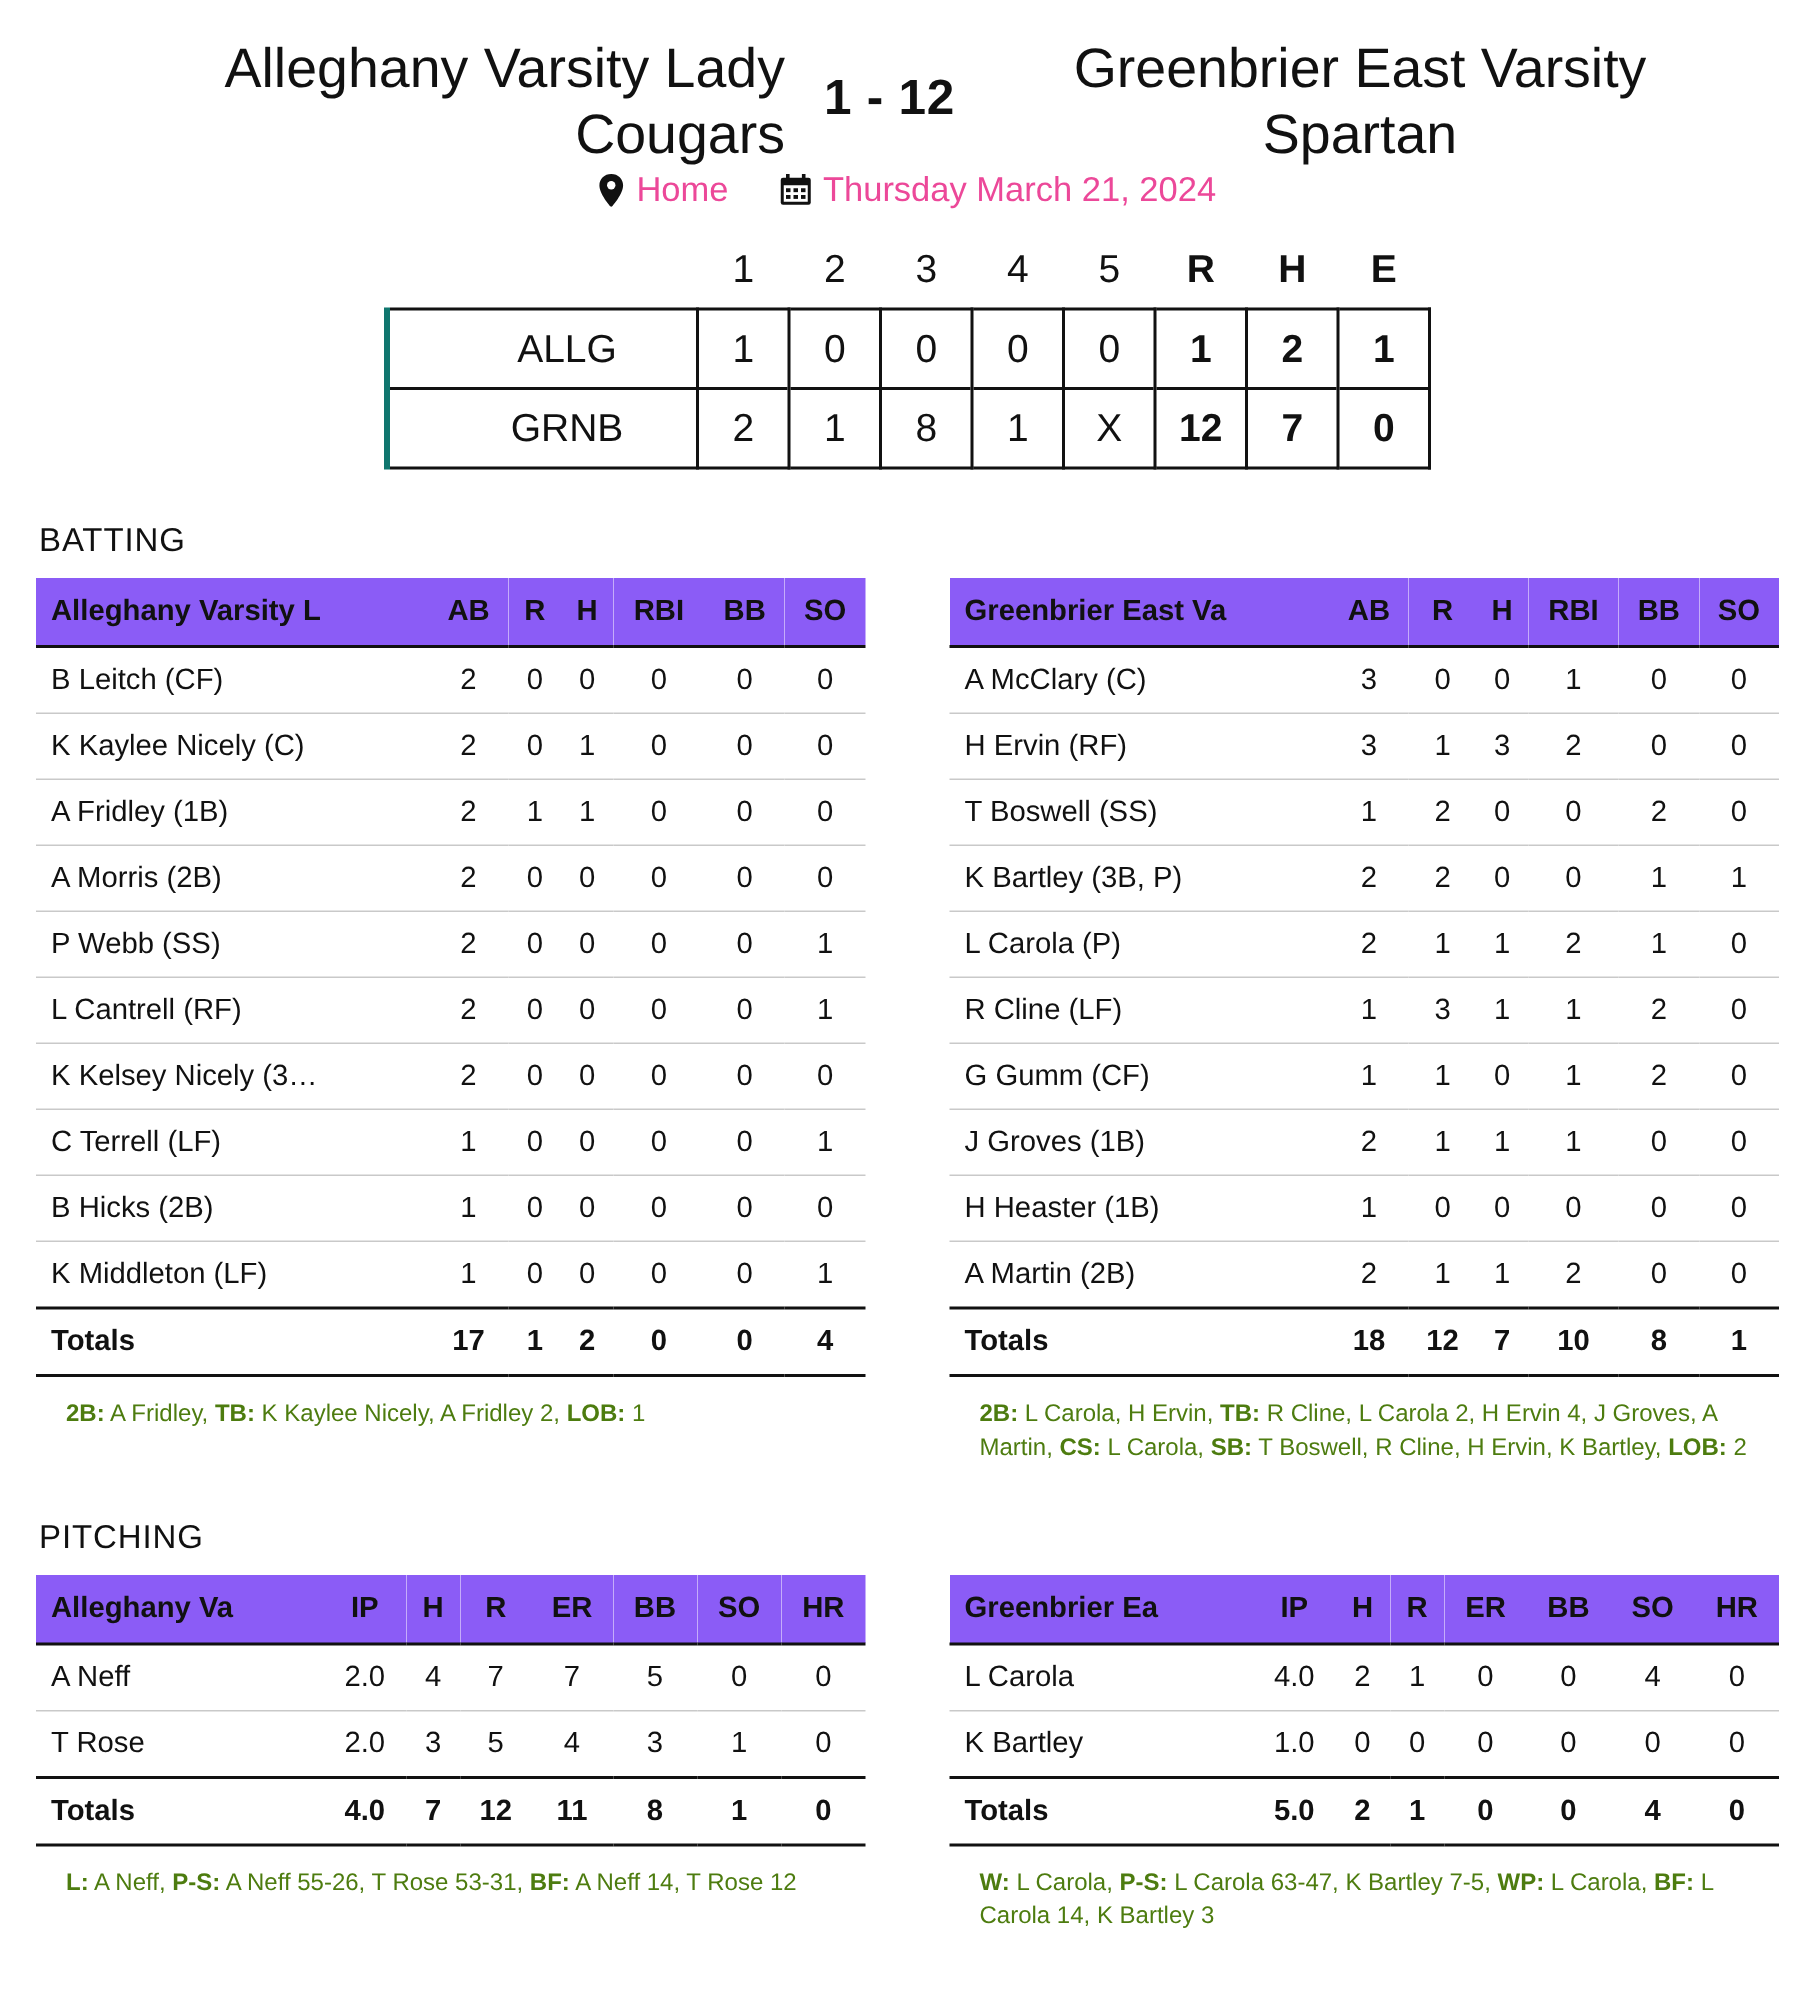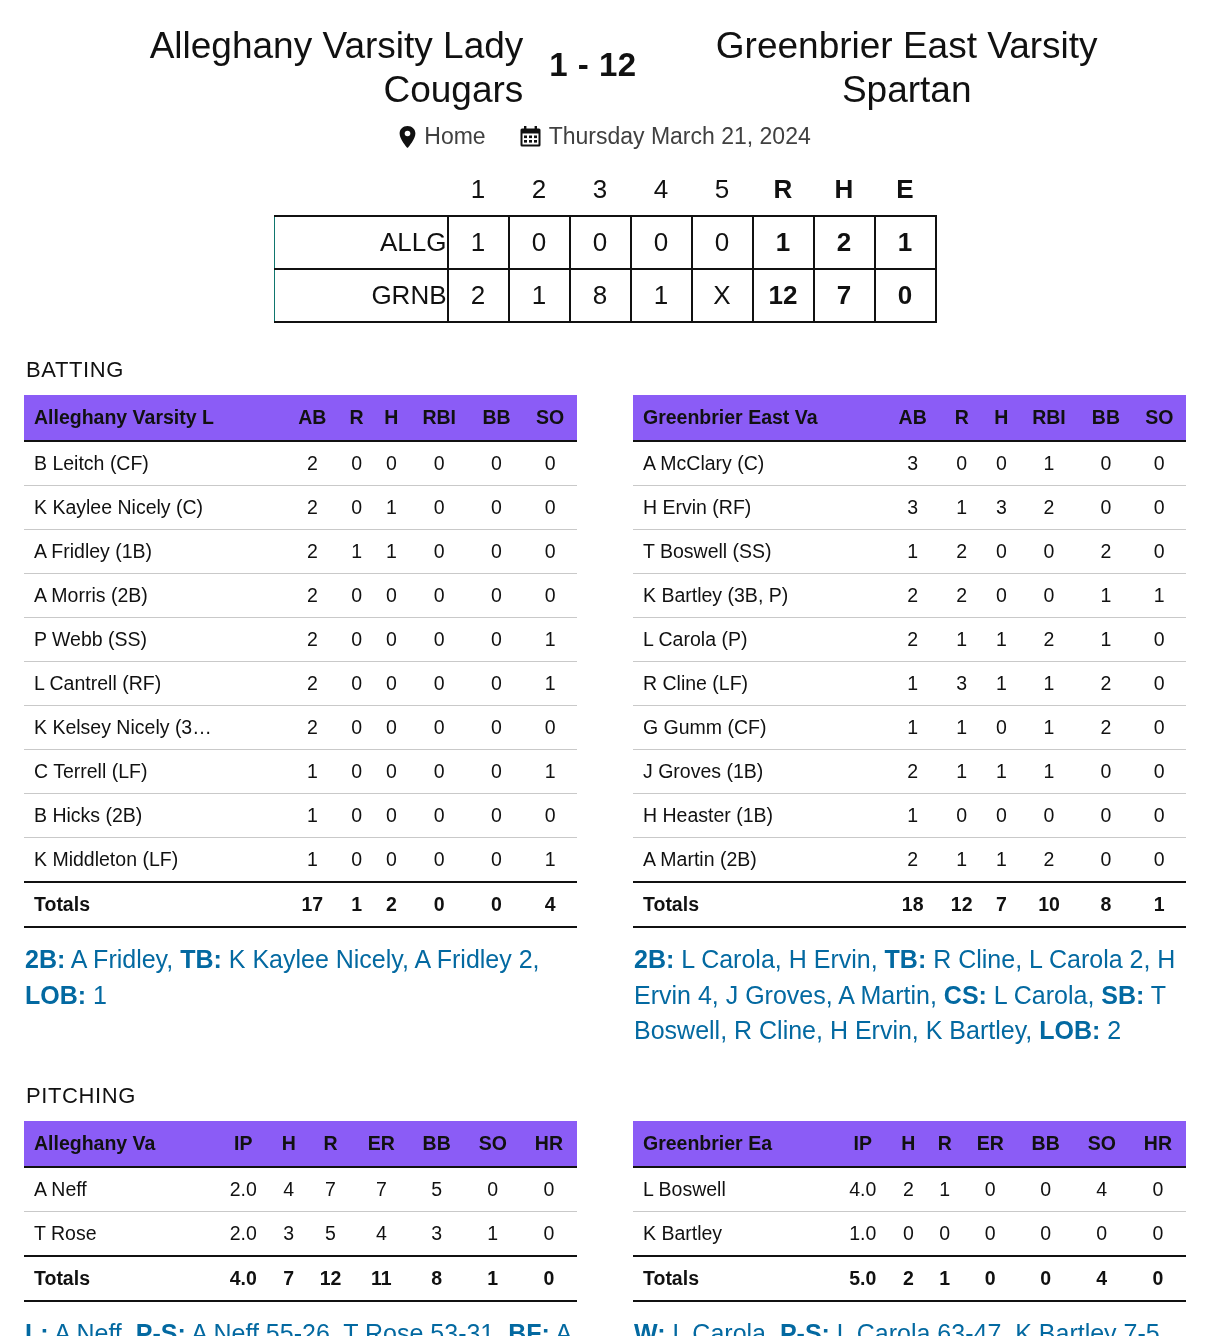--- a/index.html
+++ b/index.html
@@ -43,22 +43,22 @@
     white-space: nowrap;
     padding-top: 22px;
     letter-spacing: 0.5px;
   }
   .meta {
     display: flex;
     align-items: center;
     justify-content: center;
     gap: 34px;
     font-size: 23px;
-    margin-top: 12px;
-    color: #404040;
+    margin-top: 2px;
+    color: #ec4899;
   }
   .meta .item { display: flex; align-items: center; gap: 8px; }
   .meta svg { display: block; }
 
   
   .linescore-wrap {
     display: flex;
     justify-content: center;
     margin-top: 14px;
   }
@@ -71,23 +71,24 @@
     text-align: center;
     padding: 3px 0;
     width: 59px;
     height: 45px;
     font-weight: 400;
   }
   table.linescore th.col-head { border: none; background: transparent; }
   table.linescore th.col-head.bold { font-weight: bold; }
   table.linescore td.teamcode {
     width: 172px;
-    text-align: right;
+    text-align: center;
     font-weight: 400;
-    border-left: 1px solid #0f766e;
+    border-left: 4px solid #0f766e;
+    padding-left: 32px;
   }
   table.linescore th.blank { width: 172px; border: none; }
   table.linescore tbody td {
     border-top: 2px solid #111;
     border-right: 2px solid #111;
   }
   table.linescore tbody tr:last-child td { border-bottom: 2px solid #111; border-radius: 15px; }
   table.linescore td.bold { font-weight: bold; }
 
   
@@ -137,24 +138,24 @@
     max-width: 210px;
     overflow: hidden;
     text-overflow: ellipsis;
   }
   table.stats tbody tr.totals td {
     font-weight: bold;
     border-top: 2px solid #111;
     border-bottom: 2px solid #111;
   }
   .notes {
-    font-size: 25px;
+    font-size: 16px;
     line-height: 1.42;
-    margin: 14px 2px 0 1px;
-    color: #0369a1;
+    margin: 14px 2px 0 20px;
+    color: #4d7c0f;
   }
   .notes b { font-weight: bold; }
   .pitching-block { margin-top: 0; }
 </style>
 </head>
 <body>
 
 <div class="page">
 
   <div class="scoreline">
@@ -544,21 +545,21 @@
             <th>H</th>
             <th>R</th>
             <th>ER</th>
             <th>BB</th>
             <th>SO</th>
             <th>HR</th>
           </tr>
         </thead>
         <tbody>
           <tr>
-            <td class="name">L Boswell</td>
+            <td class="name">L Carola</td>
             <td>4.0</td>
             <td>2</td>
             <td>1</td>
             <td>0</td>
             <td>0</td>
             <td>4</td>
             <td>0</td>
           </tr>
           <tr>
             <td class="name">K Bartley</td>

